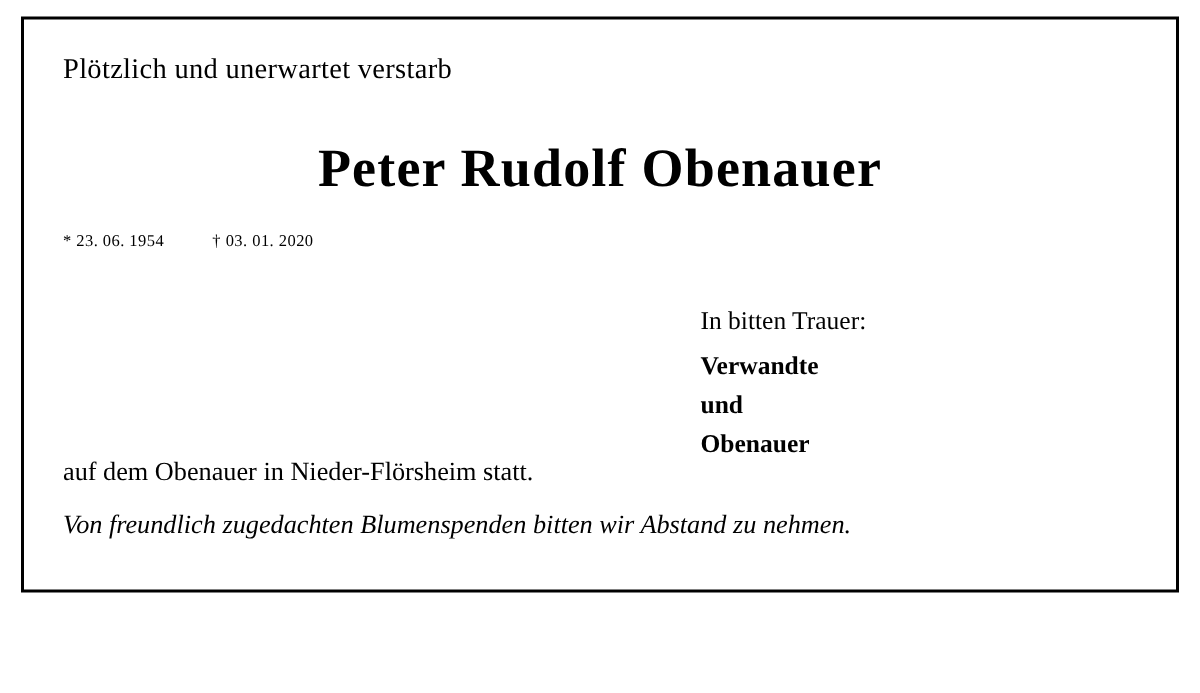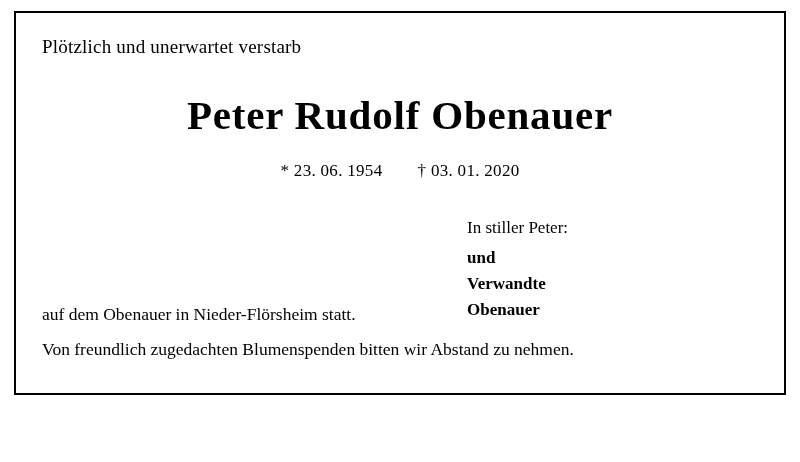--- a/index.html
+++ b/index.html
@@ -37,28 +37,27 @@
     right: 42px;
     bottom: 26px;
   }
   .intro-line {
     font-size: 19px;
     line-height: 26px;
     letter-spacing: 0.2px;
   }
   .name {
     text-align: center;
-    font-size: 41px;
+    font-size: 36px;
     font-weight: bold;
     letter-spacing: 0.8px;
     margin-top: 31px;
   }
   .dates {
-    text-align: center;
-    font-size: 17px;
+    font-size: 11px;
     margin-top: 22px;
     letter-spacing: 0.3px;
   }
   .dates .sep {
     display: inline-block;
     width: 26px;
   }
   .mourners {
     margin-top: 34px;
     padding-left: 425px;
@@ -77,43 +76,44 @@
     right: 0;
     bottom: 18px;
     font-size: 17.5px;
     line-height: 25px;
   }
   .footer p {
     margin: 0;
   }
   .footer .gap {
     margin-top: 10px;
+    font-style: italic;
   }
 </style>
 </head>
 <body>
 
 <div class="obituary">
   <div class="frame"></div>
   <div class="content">
 
     <div class="intro-line">Plötzlich und unerwartet verstarb</div>
 
     <div class="name">Peter Rudolf Obenauer</div>
 
     <div class="dates">
       <span>* 23. 06. 1954</span>
       <span class="sep"></span>
       <span>† 03. 01. 2020</span>
     </div>
 
     <div class="mourners">
-      <div class="lead">In stiller Peter:</div>
+      <div class="lead">In bitten Trauer:</div>
+      <div class="bold">Verwandte</div>
       <div class="bold">und</div>
-      <div class="bold">Verwandte</div>
       <div class="bold">Obenauer</div>
     </div>
 
     <div class="footer">
       <p>auf dem Obenauer in Nieder-Flörsheim statt.</p>
       <p class="gap">Von freundlich zugedachten Blumenspenden bitten wir Abstand zu nehmen.</p>
     </div>
 
   </div>
 </div>

